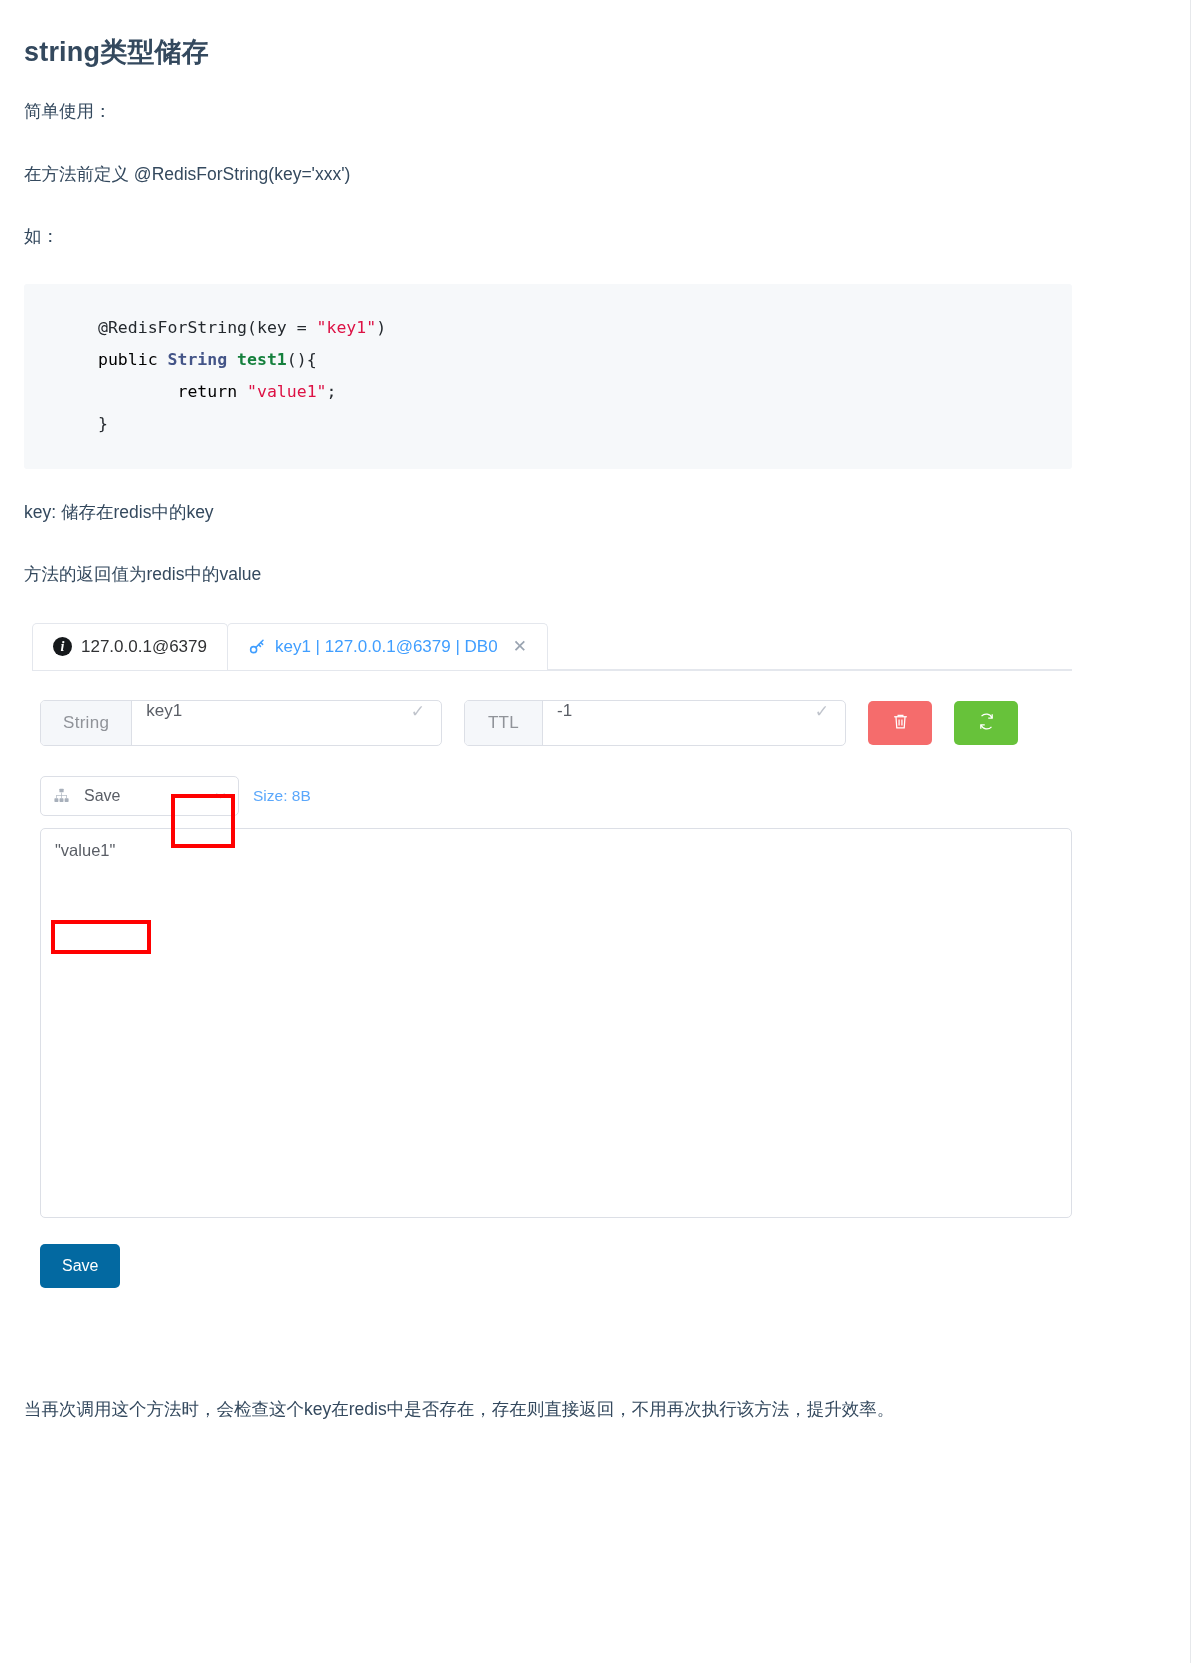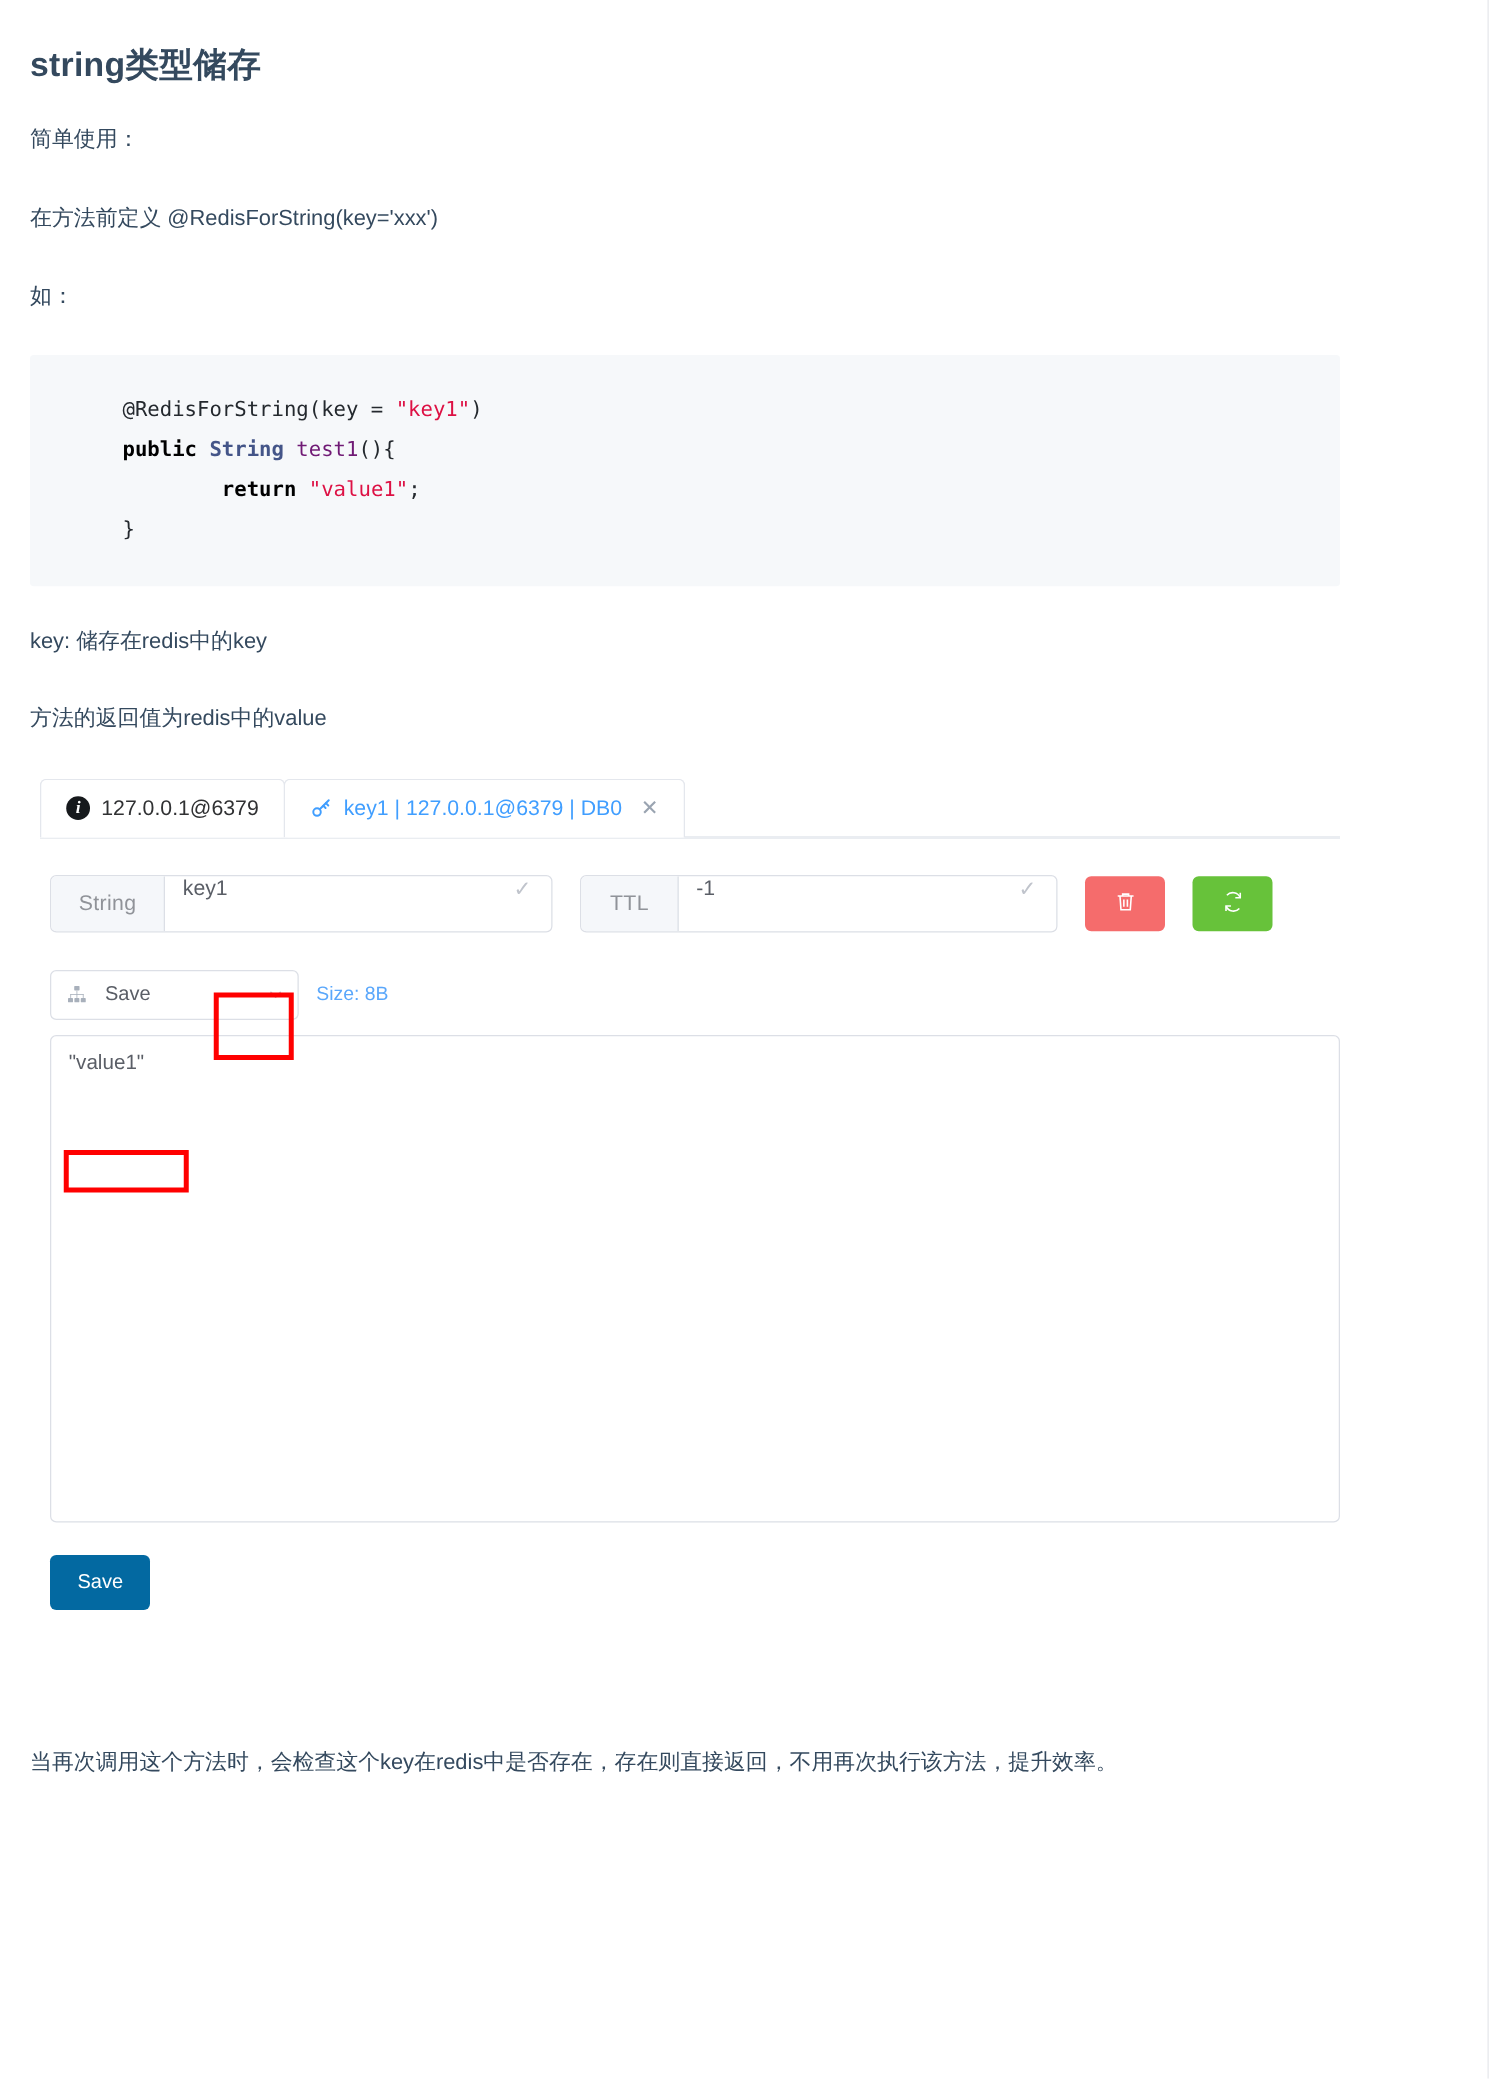--- a/index.html
+++ b/index.html
@@ -58,23 +58,23 @@
     font-family: "DejaVu Sans Mono", "Liberation Mono", monospace;
     font-size: 16.5px;
     line-height: 1.95;
     color: #24292e;
     overflow: hidden;
     width: 1048px;
     box-sizing: border-box;
   }
   pre.codeblock code { display: block; padding-left: 74px; white-space: pre; }
   .tok-str { color: #d14; }
-  .tok-kw  { color: #000000; font-weight: bold; }
+  .tok-kw  { color: #000000; font-weight: normal; }
   .tok-type{ color: #445588; font-weight: bold; }
-  .tok-fn  { color: #701a75; font-weight: normal; }
+  .tok-fn  { color: #15803d; font-weight: bold; }
   .tok-plain { color: #24292e; }
 
   
   .redis-app {
     margin: 0 0 0 8px;
     width: 1040px;
     position: relative;
   }
   .tabbar {
     display: flex;

